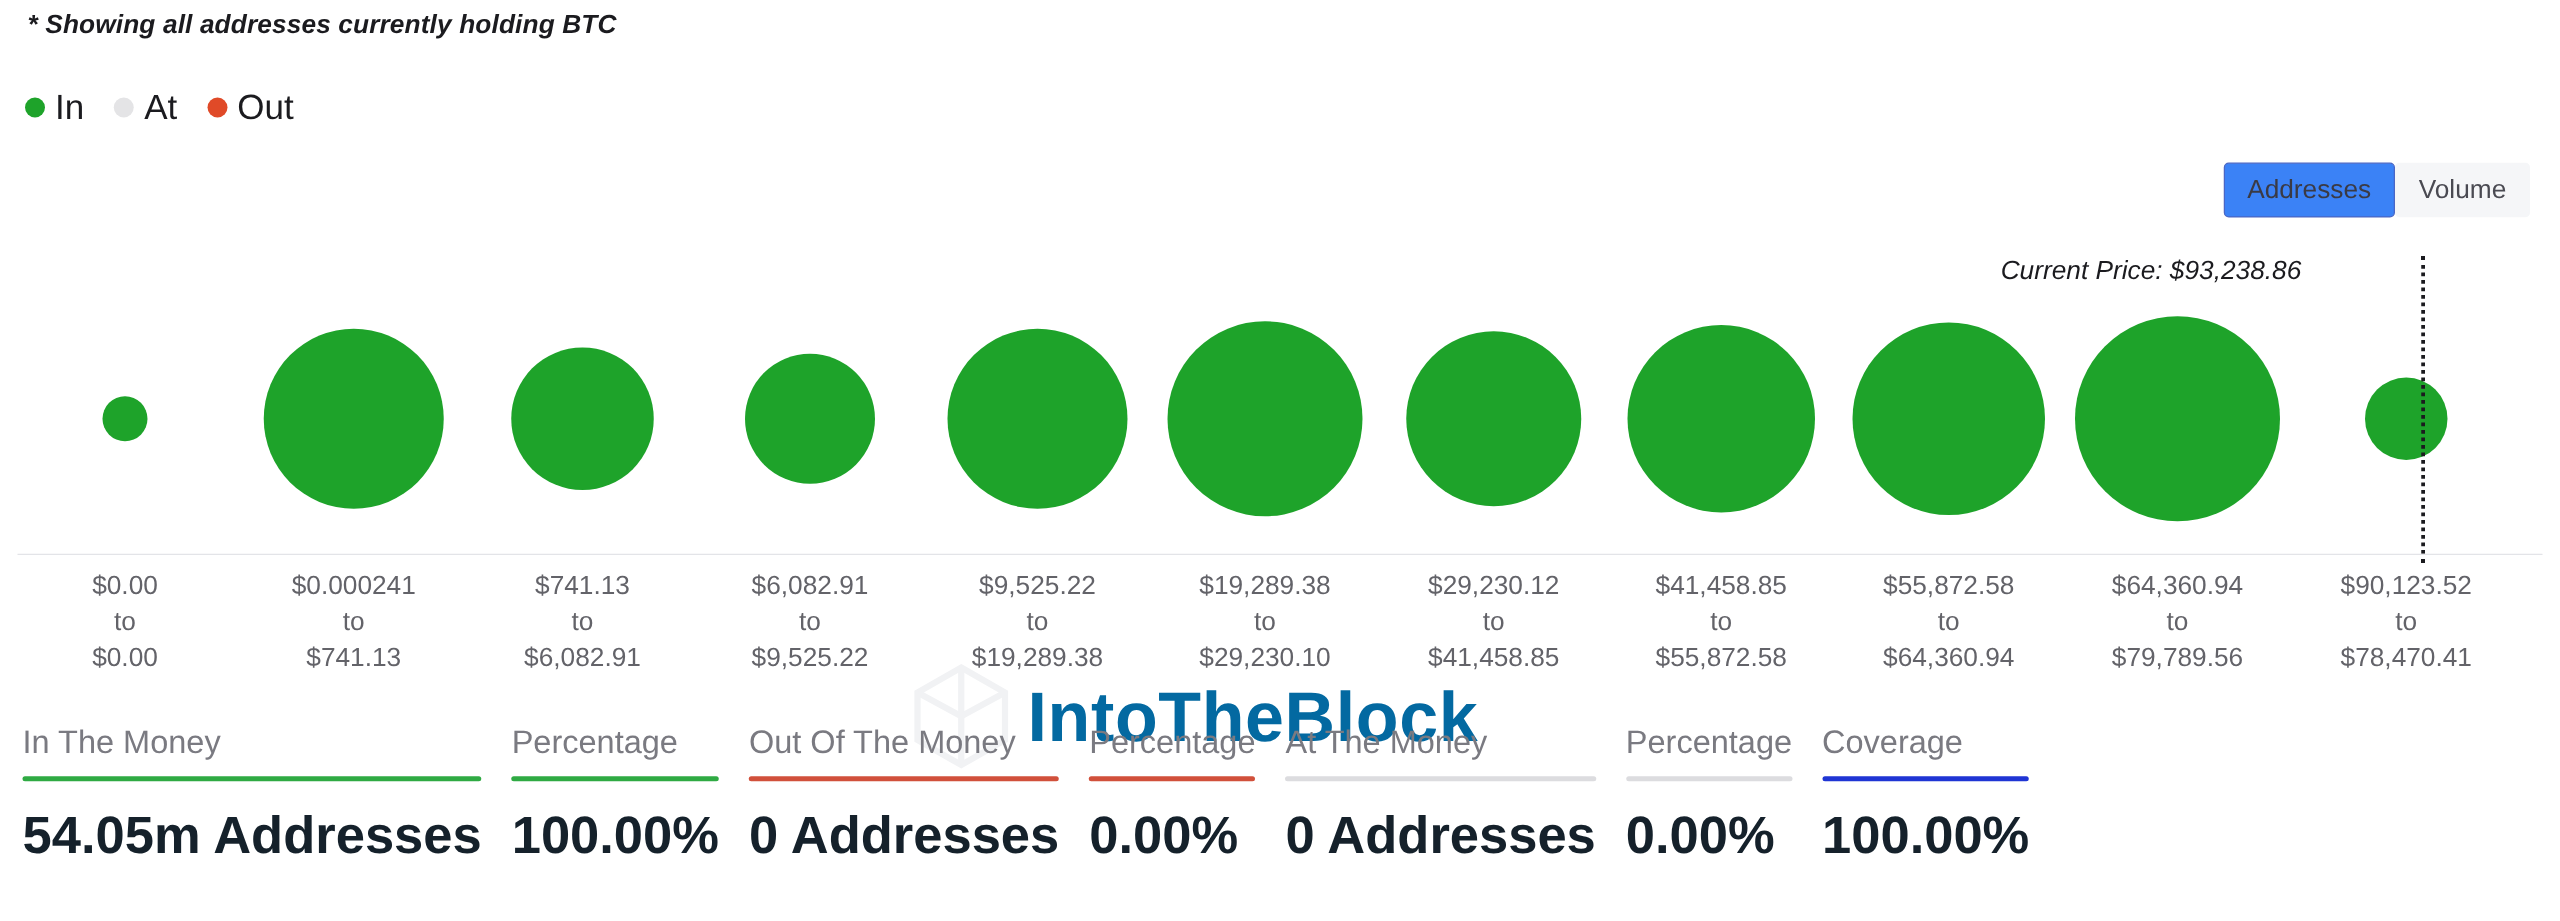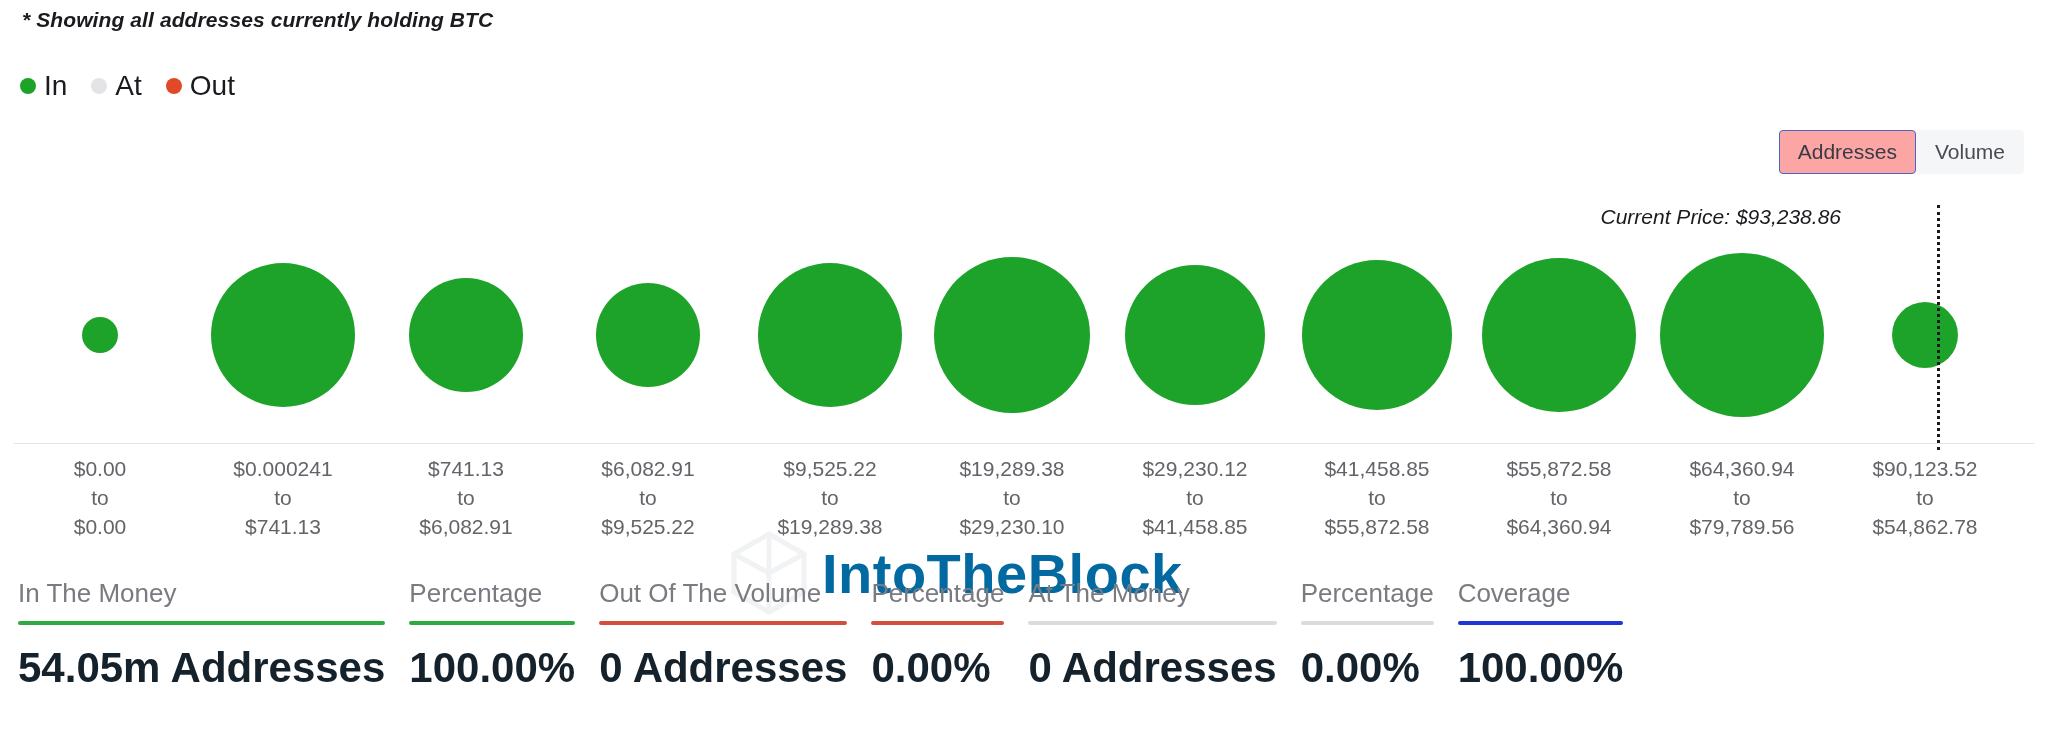--- a/index.html
+++ b/index.html
@@ -77,21 +77,21 @@
     border: 1px solid transparent;
     padding: 0 18px;
     display: flex;
     align-items: center;
     justify-content: center;
     cursor: pointer;
     font-family: "Liberation Sans", sans-serif;
     border-radius: 4px;
   }
   .toggle-btn.active {
-    background: #fca5a5;
+    background: #3b82f6;
     border: 1px solid #4a66c4;
     color: #3a3a44;
     position: relative;
     z-index: 2;
   }
 
   
   .plot {
     position: absolute;
     left: 0;
@@ -304,37 +304,37 @@
         <div>$64,360.94</div>
       </div>
       <div class="axis-label" style="left: 1742px;">
         <div>$64,360.94</div>
         <div>to</div>
         <div>$79,789.56</div>
       </div>
       <div class="axis-label" style="left: 1925px;">
         <div>$90,123.52</div>
         <div>to</div>
-        <div>$54,862.78</div>
+        <div>$78,470.41</div>
       </div>
     </div>
 
   <div class="stats" id="stats">
       <div class="stat" style="min-width: 290px;">
         <div class="stat-label">In The Money</div>
         <div class="stat-rule" style="background: rgb(47, 170, 67);"></div>
         <div class="stat-value">54.05m Addresses</div>
       </div>
       <div class="stat" style="min-width: 148px;">
         <div class="stat-label">Percentage</div>
         <div class="stat-rule" style="background: rgb(47, 170, 67);"></div>
         <div class="stat-value">100.00%</div>
       </div>
       <div class="stat" style="min-width: 184px;">
-        <div class="stat-label">Out Of The Volume</div>
+        <div class="stat-label">Out Of The Money</div>
         <div class="stat-rule" style="background: rgb(209, 80, 59);"></div>
         <div class="stat-value">0 Addresses</div>
       </div>
       <div class="stat" style="min-width: 104px;">
         <div class="stat-label">Percentage</div>
         <div class="stat-rule" style="background: rgb(209, 80, 59);"></div>
         <div class="stat-value">0.00%</div>
       </div>
       <div class="stat" style="min-width: 185px;">
         <div class="stat-label">At The Money</div>

